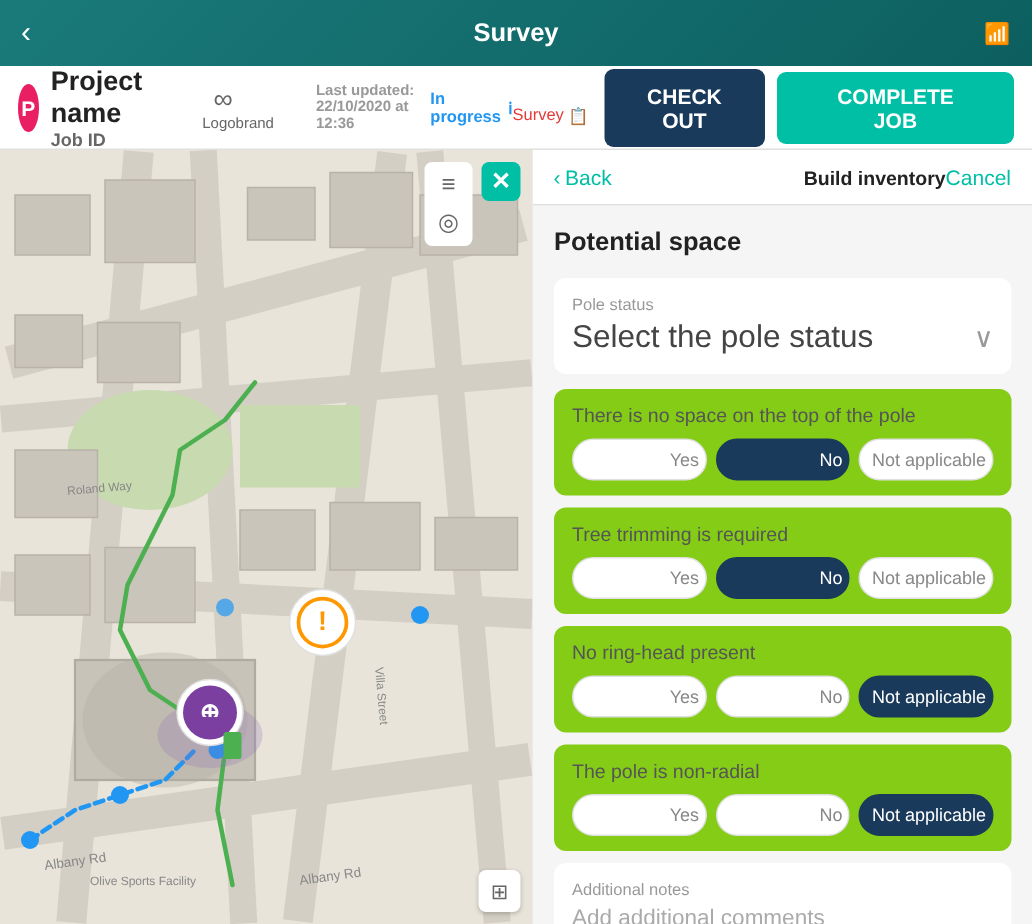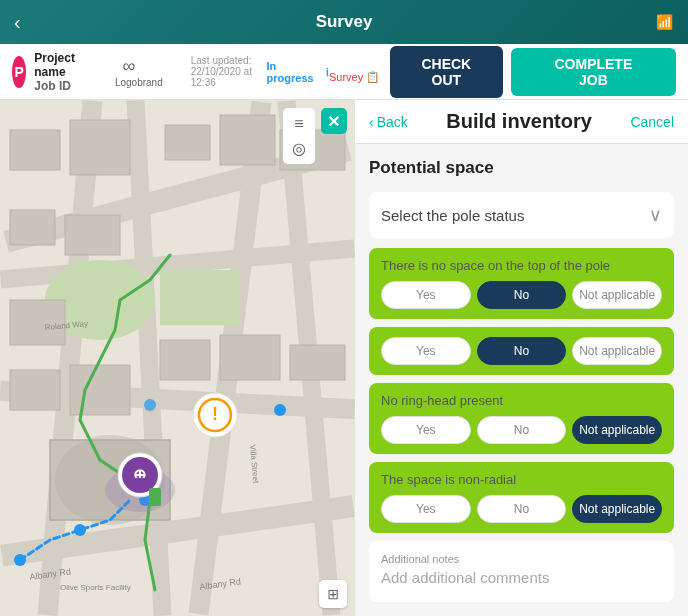--- a/index.html
+++ b/index.html
@@ -53,32 +53,32 @@
       height: 32px;
       background: #e91e63;
       border-radius: 50%;
       display: flex;
       align-items: center;
       justify-content: center;
       color: white;
       font-size: 14px;
       font-weight: bold;
     }
-    .project-text .name { font-weight: 700; font-size: 12px; color: #222; }
+    .project-text .name { font-weight: 700; font-size: 18px; color: #222; }
     .project-text .job { font-size: 12px; color: #666; font-weight: bold; }
 
     .logo-brand {
       display: flex;
       flex-direction: column;
       align-items: center;
       margin: 0 12px;
     }
     .logo-brand-icon { font-size: 18px; color: #666; }
     .logo-brand-name { font-size: 10px; color: #666; padding-left: 20px; }
-    .last-updated { font-size: 10px; color: #999; margin: 0 8px; }
+    .last-updated { font-size: 10px; color: #999; margin: 0 8px; font-weight: bold; }
 
     .status-area {
       display: flex;
       flex-direction: row;
       align-items: flex-end;
       margin-right: 10px;
     }
     .in-progress { color: #2196F3; font-size: 11px; font-weight: 600; display: flex; align-items: center; gap: 3px; }
     .survey-label { color: #e53935; font-size: 11px; display: flex; align-items: center; gap: 3px; }
 
@@ -199,22 +199,22 @@
     .nav-back {
       color: #00bfa5;
       font-size: 14px;
       display: flex;
       align-items: center;
       gap: 3px;
       cursor: pointer;
     }
     .nav-title {
       flex: 1;
-      text-align: center;
-      font-size: 20px;
+      text-align: right;
+      font-size: 13px;
       font-weight: 600;
       color: #222;
     }
     .nav-cancel {
       color: #00bfa5;
       font-size: 14px;
       cursor: pointer;
       text-align: right;
     }
 
@@ -244,21 +244,21 @@
       margin-bottom: 4px;
     }
 
     .dropdown-field {
       display: flex;
       align-items: center;
       justify-content: space-between;
       cursor: pointer;
     }
     .dropdown-value {
-      font-size: 15px;
+      font-size: 21px;
       color: #444;
     }
     .dropdown-arrow {
       color: #999;
       font-size: 18px;
     }
 
     .question-row {
       background: #84cc16;
       border-radius: 8px;
@@ -276,21 +276,21 @@
     }
     .toggle-btn {
       flex: 1;
       padding: 6px 4px;
       border-radius: 20px;
       border: 1px solid #e0e0e0;
       background: white;
       font-size: 12px;
       color: #888;
       cursor: pointer;
-      text-align: center;
+      text-align: right;
     }
     .toggle-btn.active-no {
       background: #1a3a5c;
       color: white;
       border-color: #1a3a5c;
     }
     .toggle-btn.active-na {
       background: #1a3a5c;
       color: white;
       border-color: #1a3a5c;
@@ -429,54 +429,56 @@
       </span>
       <span class="nav-title">Build inventory</span>
       <span class="nav-cancel">Cancel</span>
     </div>
 
     <div class="panel-content">
 
       <div class="section-title">Potential space</div>
 
       <div class="field-group">
+        <div class="field-label">Pole status</div>
         <div class="dropdown-field">
           <span class="dropdown-value">Select the pole status</span>
           <span class="dropdown-arrow">∨</span>
         </div>
       </div>
 
       <div class="question-row">
         <div class="question-text">There is no space on the top of the pole</div>
         <div class="toggle-group">
           <button class="toggle-btn">Yes</button>
           <button class="toggle-btn active-no">No</button>
           <button class="toggle-btn">Not applicable</button>
         </div>
       </div>
 
       <div class="question-row">
+        <div class="question-text">Tree trimming is required</div>
         <div class="toggle-group">
           <button class="toggle-btn">Yes</button>
           <button class="toggle-btn active-no">No</button>
           <button class="toggle-btn">Not applicable</button>
         </div>
       </div>
 
       <div class="question-row">
         <div class="question-text">No ring-head present</div>
         <div class="toggle-group">
           <button class="toggle-btn">Yes</button>
           <button class="toggle-btn">No</button>
           <button class="toggle-btn active-na">Not applicable</button>
         </div>
       </div>
 
       <div class="question-row">
-        <div class="question-text">The space is non-radial</div>
+        <div class="question-text">The pole is non-radial</div>
         <div class="toggle-group">
           <button class="toggle-btn">Yes</button>
           <button class="toggle-btn">No</button>
           <button class="toggle-btn active-na">Not applicable</button>
         </div>
       </div>
 
       <div class="notes-group">
         <div class="field-label">Additional notes</div>
         <div class="notes-text">Add additional comments</div>

